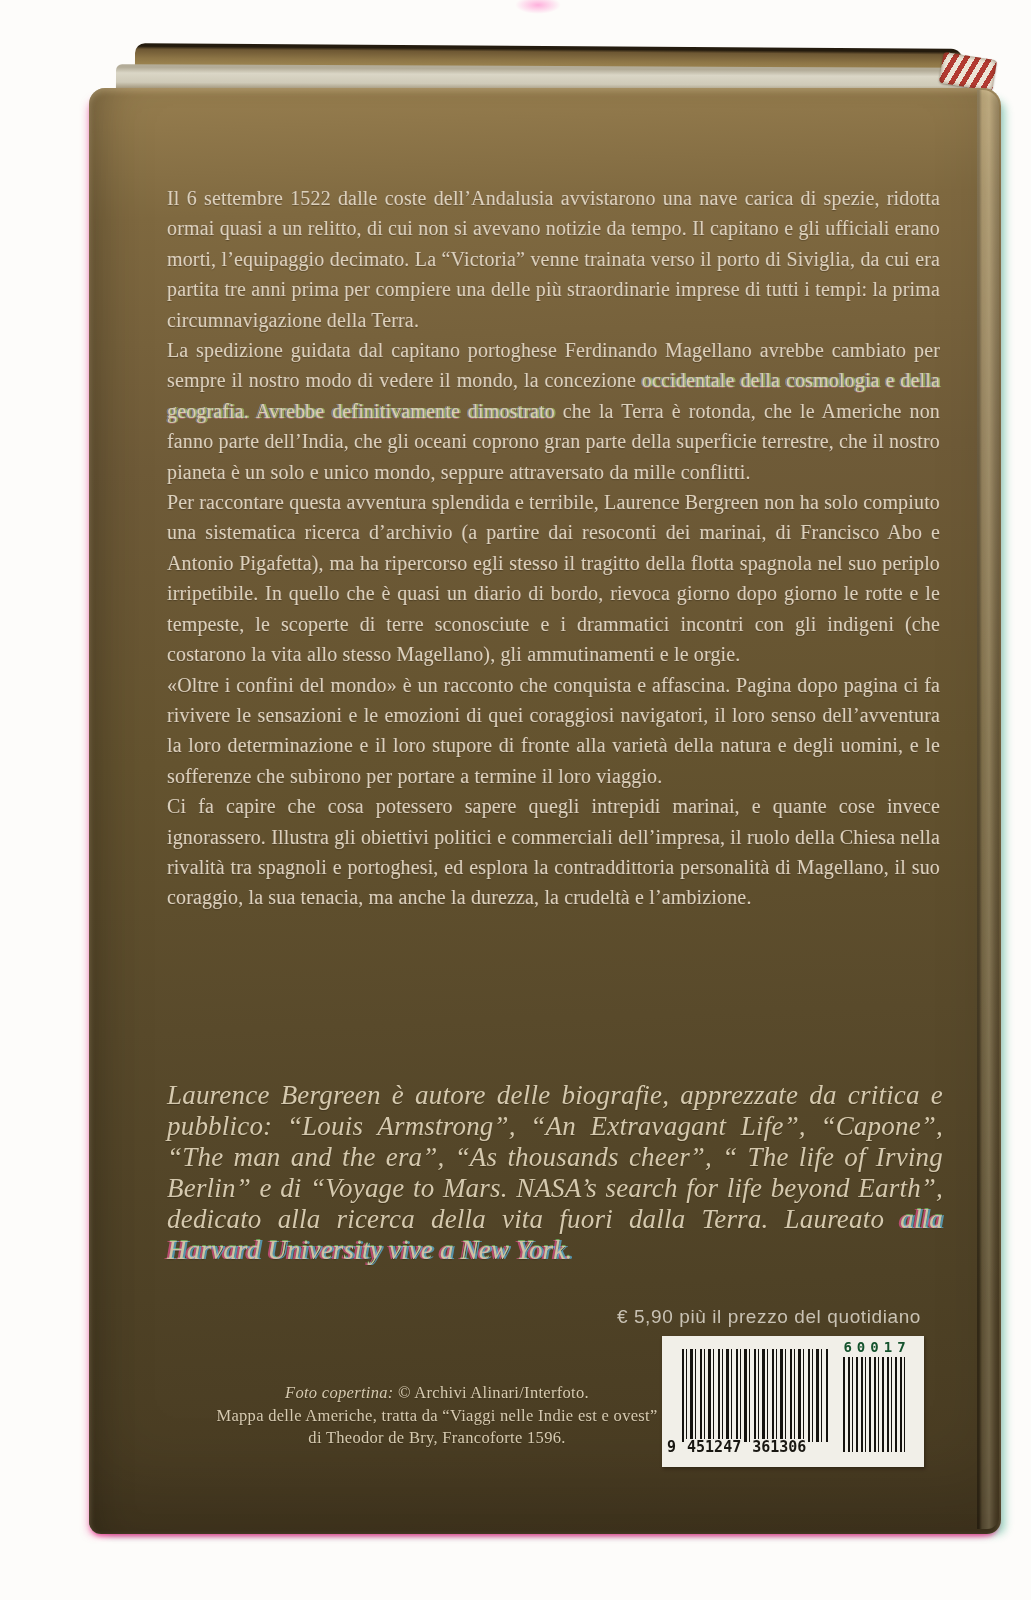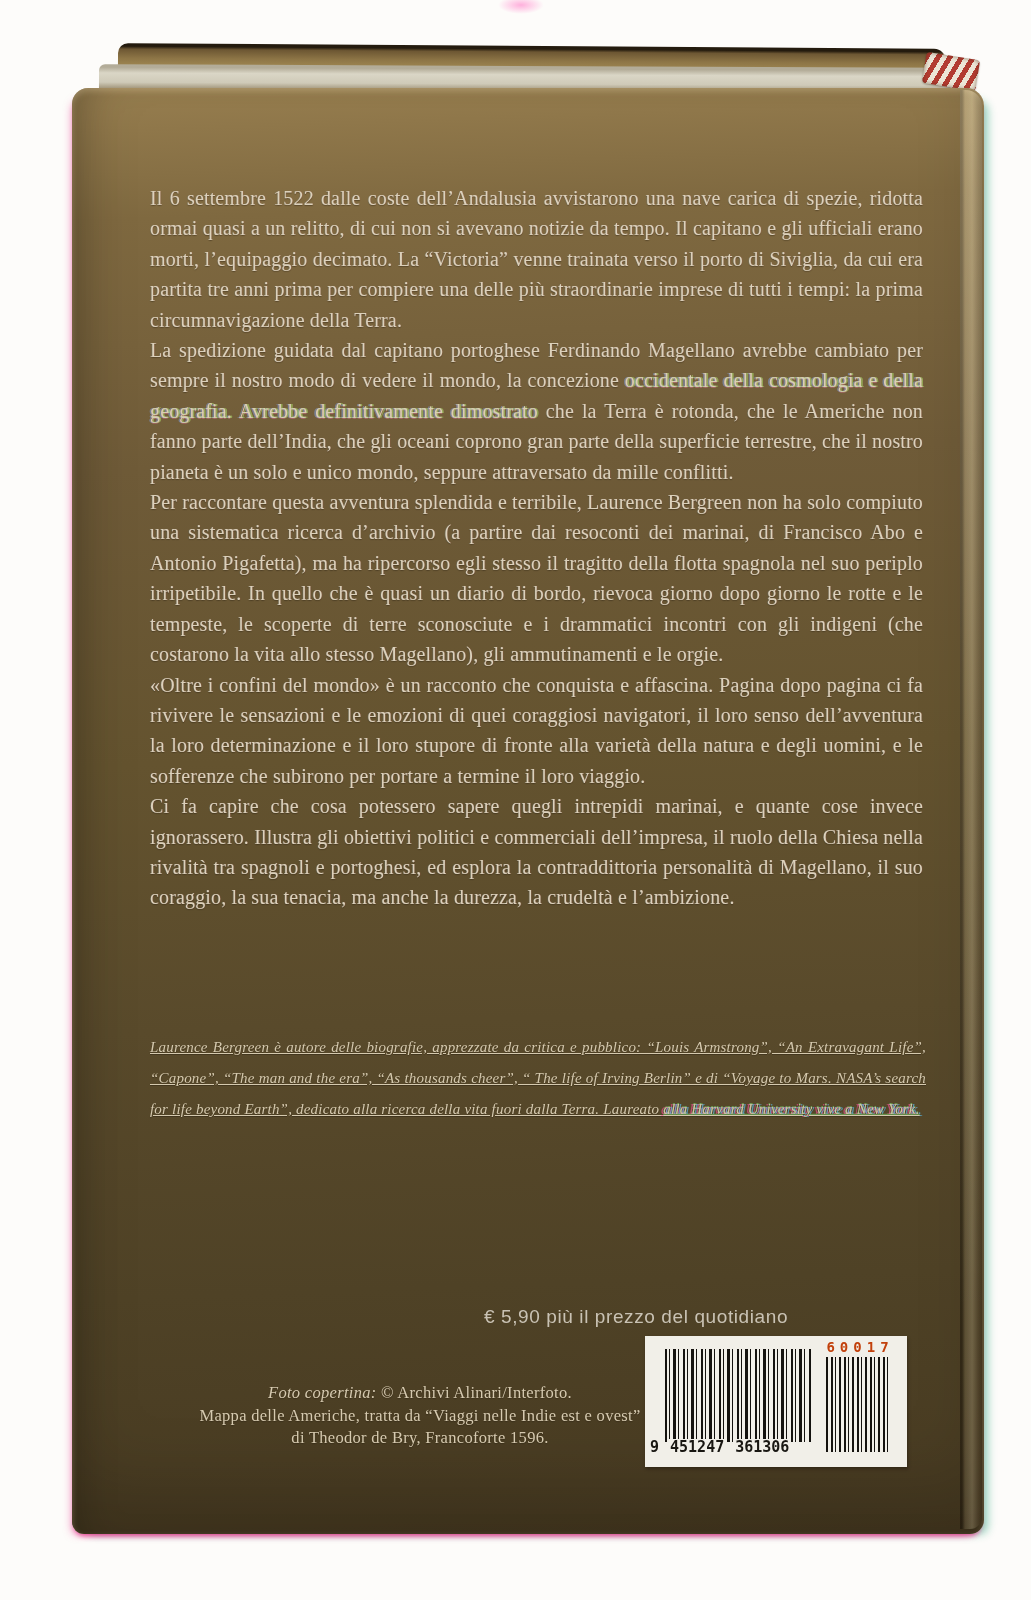--- a/index.html
+++ b/index.html
@@ -3,21 +3,21 @@
 <meta charset="utf-8">
 <style>
   html,body{margin:0;padding:0;}
   body{
     width:1031px;height:1600px;
     background:#fdfcfa;
     font-family:"Liberation Serif", serif;
     overflow:hidden;
     position:relative;
   }
-  .scene{position:absolute;inset:0;}
+  .scene{position:absolute;inset:0;margin-left:17px;}
   .pink-smudge{
     position:absolute;left:498px;top:-4px;width:46px;height:18px;
     background:radial-gradient(ellipse at center, rgba(255,150,210,.75), rgba(255,150,210,0) 70%);
   }
   
   .board-edge{
     position:absolute;left:118px;top:46px;width:828px;height:27px;
     border-radius:10px 12px 0 0;
     transform:rotate(.4deg);
     background:linear-gradient(180deg,#241b0e 0 3px,#6d5733 22%,#8d7546 55%,#9c8450 80%,#7a643c 100%);
@@ -65,35 +65,35 @@
     color:#dcd1bb;
     letter-spacing:.15px;
     text-shadow:.7px 0 rgba(255,130,130,.14), -.7px 0 rgba(130,200,255,.14), 0 1px 1px rgba(30,20,8,.35);
   }
   .synopsis p{margin:0;}
   .fringe-soft{
     color:#d9cfb2;
     text-shadow:1.6px 0 rgba(190,255,120,.45), -1.6px 0 rgba(130,170,255,.45), 0 1px 0 rgba(255,120,180,.35);
   }
   .bio{
-    position:absolute;left:78px;top:944px;width:776px;
+    position:absolute;left:78px;top:992px;width:776px;
     font-style:italic;
-    font-size:15px;line-height:31px;
+    font-size:27px;line-height:31px;
     text-align:justify;
     color:#d5c9ae;
     letter-spacing:.2px;
     text-shadow:0 1px 1px rgba(30,20,8,.35);
-    text-decoration:underline;
   }
   .fringe-strong{
     color:#cfc3a6;
     text-shadow:2.2px 0 rgba(90,200,255,.6), -2.2px 0 rgba(255,80,160,.6), 0 -1.2px rgba(130,255,130,.5), 0 1px 1px rgba(30,20,8,.3);
   }
   .price{
     position:absolute;right:80px;top:1218px;width:420px;
+    text-align:right;
     font-family:"Liberation Sans", sans-serif;
     font-size:19px;
     color:#c9c2b4;
     letter-spacing:.6px;
   }
   
   .barcode-box{
     position:absolute;left:573px;top:1248px;width:262px;height:131px;
     background:#f1efe8;
     box-shadow:1px 2px 3px rgba(20,12,4,.4);
@@ -110,21 +110,21 @@
     position:absolute;left:4px;top:103px;width:175px;
     display:flex;gap:9px;
     font-family:"DejaVu Sans Mono", monospace;
     font-size:15px;font-weight:bold;color:#191712;
   }
   .ean-digits span{background:#f1efe8;padding:0 1px;line-height:17px;}
   .addon{position:absolute;left:177px;top:3px;width:72px;}
   .addon-digits{
     text-align:center;
     font-family:"DejaVu Sans Mono", monospace;
-    font-size:14px;font-weight:bold;color:#c2410c;
+    font-size:14px;font-weight:bold;color:#14532d;
     letter-spacing:5px;padding-left:4px;line-height:16px;
   }
   .addon-bars{
     margin:2px auto 0;width:64px;height:95px;
     background:repeating-linear-gradient(90deg,
       #14120e 0 2px, transparent 2px 5px,
       #14120e 5px 7px, transparent 7px 9px,
       #14120e 9px 10px, transparent 10px 13px);
   }
   

